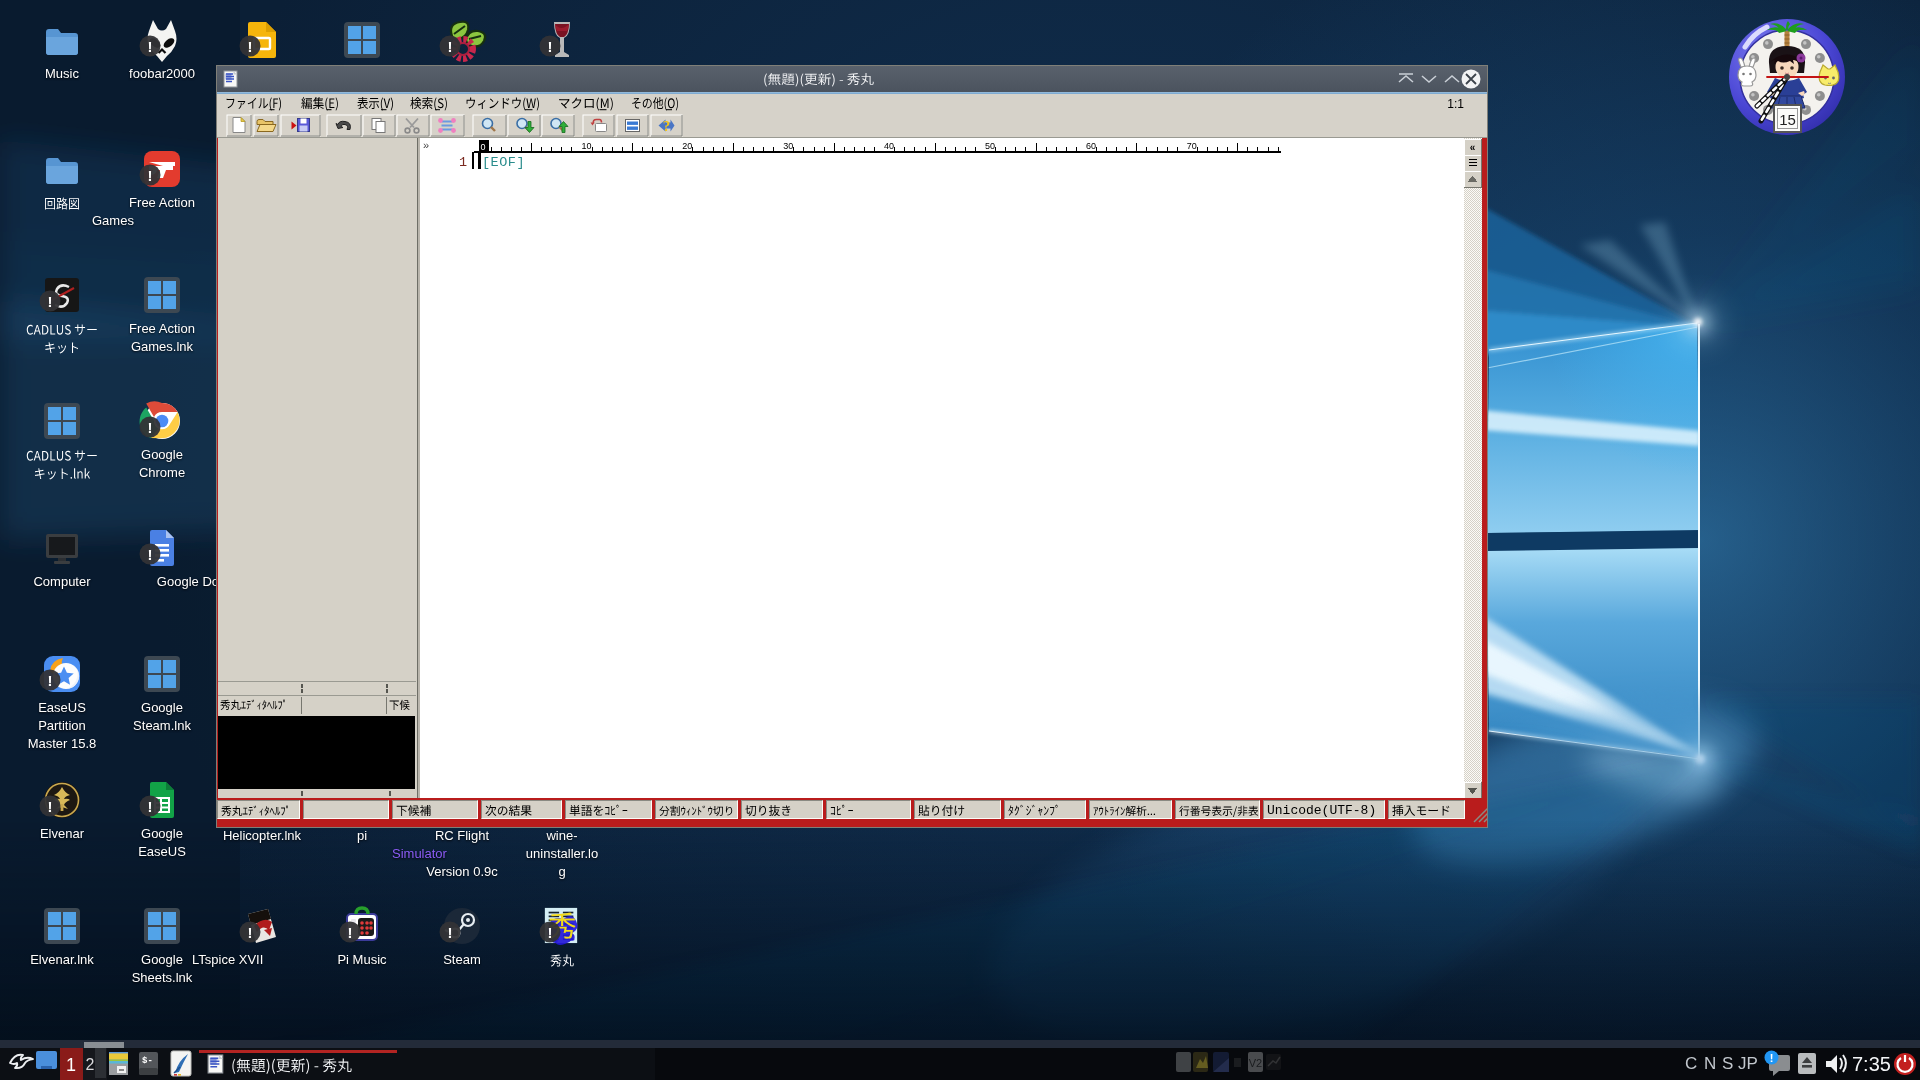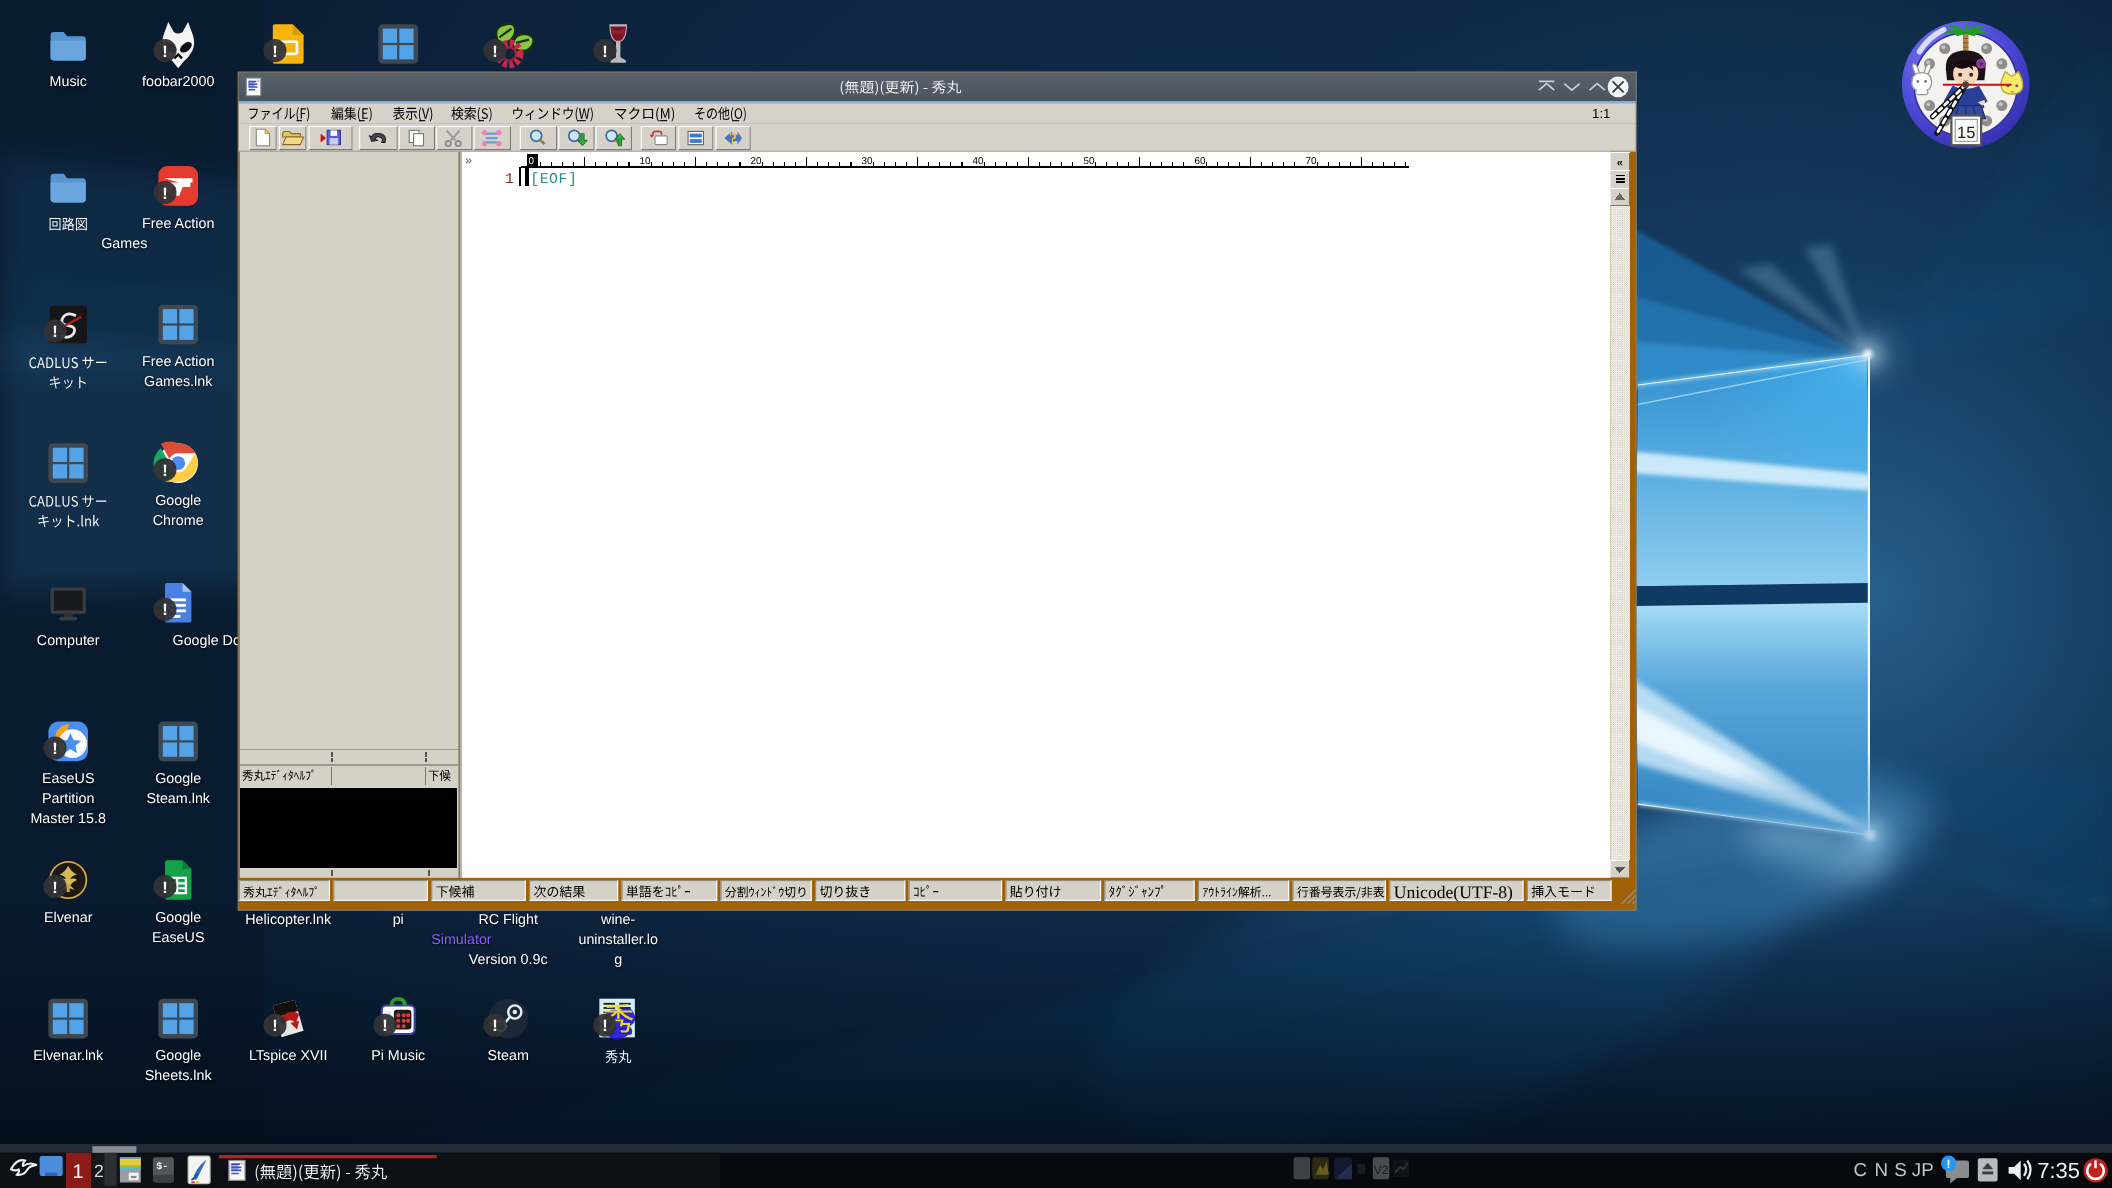--- a/index.html
+++ b/index.html
@@ -322,21 +322,21 @@
 <div style="position:absolute;left:92px;top:952px;width:140px;text-align:center;font-size:13px;color:#fff;text-shadow:0 1px 2px rgba(0,0,0,.85)">Google</div>
 <div style="position:absolute;left:92px;top:970px;width:140px;text-align:center;font-size:13px;color:#fff;text-shadow:0 1px 2px rgba(0,0,0,.85)">Sheets.lnk</div>
 <svg width="40" height="40" viewBox="0 0 40 40" style="position:absolute;left:242px;top:906px;overflow:visible">
     <path d="M6 8 l20-5 8 28 -20 6z" fill="#e9e6e2"></path>
     <path d="M6 8 l20-5 3 10 -20 6z" fill="#15100c"></path>
     <path d="M12 20 q10-10 18-4 l-3 8 q-6-6-12 2z" fill="#b01c1c"></path>
     <path d="M22 24 l8-2 -2 8z" fill="#b01c1c"></path>
     <circle cx="8" cy="26" r="10.5" fill="#333336" opacity="0.95"></circle>
     <text x="8" y="31.5" font-family="Liberation Sans" font-size="15" font-weight="bold" fill="#fff" text-anchor="middle">!</text>
   </svg>
-<div style="position:absolute;left:192px;top:952px;width:140px;text-align:center;font-size:13px;color:#fff;text-shadow:0 1px 2px rgba(0,0,0,.85)">LTspice XVII</div>
+<div style="position:absolute;left:192px;top:952px;width:140px;text-align:left;font-size:13px;color:#fff;text-shadow:0 1px 2px rgba(0,0,0,.85)">LTspice XVII</div>
 <svg width="40" height="40" viewBox="0 0 40 40" style="position:absolute;left:342px;top:906px;overflow:visible">
     <rect x="5" y="8" width="30" height="26" rx="4" fill="#fff" stroke="#3b3b99" stroke-width="2"></rect>
     <path d="M14 8 q0-6 6-6 q6 0 6 6" stroke="#27a02c" stroke-width="3.4" fill="none"></path>
     <rect x="16" y="12" width="16" height="18" rx="3" fill="#1b1b1b"></rect>
     <g fill="#e03a3a">
       <circle cx="20" cy="17" r="1.8"></circle>
       <circle cx="25" cy="17" r="1.8"></circle>
       <circle cx="29" cy="17" r="1.8"></circle>
       <circle cx="20" cy="22" r="1.8"></circle>
       <circle cx="25" cy="22" r="1.8"></circle>
@@ -386,21 +386,21 @@
       </g>
     </g>
     <circle cx="8" cy="26" r="10.5" fill="#333336" opacity="0.95"></circle>
     <text x="8" y="31.5" font-family="Liberation Sans" font-size="15" font-weight="bold" fill="#fff" text-anchor="middle">!</text>
   </svg>
 <svg width="140" height="18" style="position:absolute;left:492px;top:952px;overflow:visible">
     <g transform="translate(58.04,13.5) scale(0.92,1)">
       <path d="M10.1 -10.9C8.2 -10.4 4.5 -10.1 1.5 -10C1.6 -9.8 1.7 -9.4 1.7 -9.2C3.1 -9.2 4.5 -9.3 6 -9.4V-8.1H0.8V-7.3H4.8C3.7 -6.1 2 -5.1 0.4 -4.6C0.6 -4.4 0.9 -4.1 1 -3.8C2.8 -4.5 4.8 -5.8 6 -7.2V-4.7H6.9V-7.2C8.2 -5.8 10.1 -4.6 11.9 -4C12 -4.2 12.3 -4.6 12.5 -4.8C10.9 -5.2 9.2 -6.2 8.1 -7.3H12.1V-8.1H6.9V-9.5C8.4 -9.7 9.8 -9.9 10.9 -10.1ZM2.5 -4.4V-3.6H4.4C4.1 -1.9 3.3 -0.5 0.9 0.2C1.1 0.4 1.3 0.8 1.4 1.1C4.1 0.2 5 -1.5 5.4 -3.6H7.5C7.4 -2.9 7.2 -2.2 7.1 -1.6L8 -1.5L8.1 -2.1H10.2C10 -0.7 9.9 -0.1 9.6 0.1C9.5 0.2 9.4 0.2 9.1 0.2C8.8 0.2 8 0.2 7.3 0.1C7.4 0.4 7.6 0.7 7.6 1C8.4 1 9.1 1 9.5 1C9.9 1 10.2 0.9 10.4 0.7C10.8 0.3 11 -0.5 11.2 -2.5C11.2 -2.7 11.2 -3 11.2 -3H8.3L8.6 -4.4Z M14.6 -5.1C15.4 -4.7 16.2 -4.1 17 -3.6C16.4 -2 15.3 -0.6 13.4 0.3C13.7 0.5 14 0.8 14.1 1.1C16.1 0.1 17.2 -1.3 17.9 -3C18.6 -2.4 19.3 -1.8 19.7 -1.4L20.5 -2.2C19.9 -2.7 19.1 -3.3 18.2 -4C18.6 -5 18.7 -6.1 18.8 -7.2H21.8V-0.7C21.8 0.5 22.1 0.8 23.1 0.8C23.3 0.8 24.2 0.8 24.5 0.8C25.5 0.8 25.7 0.2 25.8 -2C25.5 -2.1 25.1 -2.3 24.8 -2.5C24.8 -0.5 24.8 -0.1 24.4 -0.1C24.2 -0.1 23.4 -0.1 23.2 -0.1C22.9 -0.1 22.8 -0.2 22.8 -0.7V-8.1H18.9C18.9 -9 18.9 -10 18.9 -10.9H17.9C17.9 -10 17.9 -9 17.8 -8.1H14.1V-7.2H17.8C17.7 -6.3 17.6 -5.4 17.4 -4.5C16.7 -5 16 -5.4 15.3 -5.8Z" fill="#fff"></path>
     </g>
   </svg>
-<div style="position:absolute;left:217px;top:66px;width:1270px;height:761px;background:#a16207;box-shadow:0 0 0 1px #7f7f78">
+<div style="position:absolute;left:217px;top:66px;width:1270px;height:761px;background:#b91c1c;box-shadow:0 0 0 1px #7f7f78">
     <div style="position:absolute;left:0;top:0;width:1270px;height:26px;background:linear-gradient(#59616c,#4b535e)"></div>
     <svg width="1270" height="26" style="position:absolute;left:0;top:0">
       <g transform="translate(6,5) scale(1.0)">
         <rect x="1" y="0" width="13" height="16" fill="#f8f8f6" stroke="#8f9499" stroke-width="1"></rect>
         <path d="M10.5 0 l3.5 3.5 -3.5 0z" fill="#c8ccd0"></path>
         <path d="M3 3 h7 M3 5.5 h8 M3 8 h8 M3 10.5 h6" stroke="#3a54c4" stroke-width="1.4"></path>
         <rect x="2.5" y="2.5" width="6" height="6" fill="#3a54c4" opacity="0.5"></rect>
       </g>
       <g transform="translate(546,18) scale(1.0480,1)">
         <path d="M3.1 2.5 3.8 2.2C2.7 0.4 2.2 -1.8 2.2 -4C2.2 -6.2 2.7 -8.4 3.8 -10.3L3.1 -10.6C1.9 -8.7 1.2 -6.6 1.2 -4C1.2 -1.5 1.9 0.6 3.1 2.5Z M8.9 -1.5C9 -0.7 9.1 0.3 9.2 0.9L10.1 0.8C10.1 0.2 9.9 -0.8 9.8 -1.6ZM11.5 -1.5C11.9 -0.7 12.2 0.3 12.3 0.9L13.3 0.7C13.2 0.1 12.8 -0.9 12.4 -1.6ZM14.2 -1.6C14.8 -0.8 15.6 0.4 15.9 1.1L16.9 0.7C16.5 0 15.8 -1.1 15.1 -1.9ZM6.6 -1.8C6.3 -0.9 5.7 0.1 5 0.7L5.9 1.1C6.6 0.4 7.2 -0.6 7.5 -1.6ZM5.3 -3.2V-2.4H16.5V-3.2H14.9V-5.5H16.7V-6.4H14.9V-8.5H16.2V-9.4H8C8.2 -9.8 8.5 -10.2 8.7 -10.6L7.7 -10.9C7.1 -9.6 6 -8.3 4.9 -7.5C5.2 -7.4 5.6 -7 5.7 -6.9C6.1 -7.2 6.5 -7.6 6.9 -8V-6.4H5.1V-5.5H6.9V-3.2ZM9.2 -8.5V-6.4H7.8V-8.5ZM10.1 -8.5H11.6V-6.4H10.1ZM12.4 -8.5H14V-6.4H12.4ZM9.2 -5.5V-3.2H7.8V-5.5ZM10.1 -5.5H11.6V-3.2H10.1ZM12.4 -5.5H14V-3.2H12.4Z M19.6 -8H22.2V-7H19.6ZM19.6 -9.7H22.2V-8.7H19.6ZM18.8 -10.4V-6.3H23.1V-10.4ZM25.2 -6.2H28.3V-5.2H25.2ZM25.2 -4.5H28.3V-3.5H25.2ZM25.2 -7.8H28.3V-6.9H25.2ZM25.3 -2.6C24.9 -2 24 -1.4 23.2 -1C23.4 -0.9 23.7 -0.5 23.9 -0.4C24.7 -0.8 25.6 -1.6 26.2 -2.3ZM27.2 -2.2C27.9 -1.7 28.7 -1 29.2 -0.4L29.9 -0.9C29.5 -1.4 28.6 -2.1 27.8 -2.6ZM18.9 -3.9C18.8 -2.2 18.6 -0.5 17.8 0.4C18 0.6 18.3 0.9 18.4 1.1C19 0.5 19.3 -0.4 19.4 -1.3C20.6 0.5 22.6 0.8 25.4 0.8H29.6C29.7 0.5 29.8 0.1 30 -0.1C29.2 -0.1 26 -0.1 25.4 -0.1C23.8 -0.1 22.5 -0.1 21.4 -0.6V-2.4H23.6V-3.2H21.4V-4.6H23.9V-5.3H18V-4.6H20.6V-1.1C20.2 -1.4 19.9 -1.8 19.6 -2.3C19.7 -2.8 19.7 -3.4 19.7 -3.9ZM24.3 -8.5V-2.8H29.2V-8.5H26.7L27.1 -9.5H29.7V-10.3H23.8V-9.5H26.2C26.1 -9.2 26 -8.9 25.9 -8.5Z M31.7 2.5C32.9 0.6 33.6 -1.5 33.6 -4C33.6 -6.6 32.9 -8.7 31.7 -10.6L30.9 -10.3C32.1 -8.4 32.6 -6.2 32.6 -4C32.6 -1.8 32.1 0.4 30.9 2.2Z M37.9 2.5 38.6 2.2C37.5 0.4 37 -1.8 37 -4C37 -6.2 37.5 -8.4 38.6 -10.3L37.9 -10.6C36.7 -8.7 36 -6.6 36 -4C36 -1.5 36.7 0.6 37.9 2.5Z M42.5 -3.1 41.6 -2.8C42.1 -2 42.6 -1.4 43.3 -0.9C42.5 -0.5 41.3 -0.1 39.8 0.2C40 0.4 40.3 0.8 40.4 1.1C42.1 0.7 43.3 0.2 44.1 -0.4C45.9 0.6 48.3 0.9 51.4 1C51.4 0.7 51.6 0.3 51.8 0C48.9 -0 46.6 -0.2 44.9 -1C45.6 -1.7 46 -2.4 46.1 -3.2H50.5V-8.2H46.3V-9.3H51.3V-10.2H40V-9.3H45.3V-8.2H41.2V-3.2H45.1C44.9 -2.6 44.6 -2 44 -1.5C43.4 -1.9 42.9 -2.4 42.5 -3.1ZM42.1 -5.3H45.3V-4.8C45.3 -4.5 45.3 -4.3 45.2 -4H42.1ZM46.2 -4C46.3 -4.3 46.3 -4.5 46.3 -4.8V-5.3H49.6V-4ZM42.1 -7.4H45.3V-6.1H42.1ZM46.3 -7.4H49.6V-6.1H46.3Z M53.8 -8.5C54 -7.9 54.2 -7.1 54.3 -6.6L55.1 -6.8C55 -7.3 54.8 -8.1 54.5 -8.7ZM57.1 -8.7C57 -8.2 56.7 -7.3 56.4 -6.8L57.2 -6.6C57.5 -7.1 57.7 -7.8 58 -8.5ZM63.7 -10.8C62.9 -10.3 61.4 -9.9 60 -9.6L59.3 -9.9V-5.3C59.3 -3.5 59.2 -1.2 57.5 0.4C57.7 0.6 58.1 0.9 58.2 1.1C60 -0.7 60.3 -3.3 60.3 -5.3V-5.6H62.2V1H63.2V-5.6H64.7V-6.5H60.3V-8.9C61.7 -9.2 63.4 -9.6 64.5 -10.1ZM55.4 -10.9V-9.6H53V-8.7H58.7V-9.6H56.3V-10.9ZM52.8 -6.6V-5.8H55.4V-4.4H52.8V-3.5H55.2C54.5 -2.4 53.5 -1.2 52.5 -0.6C52.8 -0.5 53 -0.1 53.2 0.1C53.9 -0.5 54.8 -1.4 55.4 -2.4V1H56.3V-2.3C56.9 -1.8 57.5 -1.2 57.8 -0.8L58.4 -1.6C58.1 -1.8 56.8 -2.9 56.3 -3.2V-3.5H58.8V-4.4H56.3V-5.8H58.9V-6.6Z M66.5 2.5C67.7 0.6 68.4 -1.5 68.4 -4C68.4 -6.6 67.7 -8.7 66.5 -10.6L65.7 -10.3C66.8 -8.4 67.4 -6.2 67.4 -4C67.4 -1.8 66.8 0.4 65.7 2.2Z M73.1 -3.2H76.4V-4.1H73.1Z M90.1 -10.9C88.1 -10.4 84.4 -10.1 81.4 -10C81.5 -9.8 81.6 -9.4 81.6 -9.2C83 -9.2 84.5 -9.3 85.9 -9.4V-8.1H80.7V-7.3H84.8C83.6 -6.1 81.9 -5.1 80.3 -4.6C80.5 -4.4 80.8 -4.1 81 -3.8C82.7 -4.5 84.7 -5.8 85.9 -7.2V-4.7H86.9V-7.2C88.1 -5.8 90 -4.6 91.8 -4C91.9 -4.2 92.2 -4.6 92.4 -4.8C90.8 -5.2 89.1 -6.2 88 -7.3H92.1V-8.1H86.9V-9.5C88.3 -9.7 89.7 -9.9 90.8 -10.1ZM82.4 -4.4V-3.6H84.3C84 -1.9 83.2 -0.5 80.8 0.2C81 0.4 81.2 0.8 81.3 1.1C84.1 0.2 84.9 -1.5 85.3 -3.6H87.4C87.3 -2.9 87.1 -2.2 87 -1.6L87.9 -1.5L88 -2.1H90.1C89.9 -0.7 89.8 -0.1 89.5 0.1C89.4 0.2 89.3 0.2 89 0.2C88.7 0.2 88 0.2 87.2 0.1C87.4 0.4 87.5 0.7 87.5 1C88.3 1 89 1 89.4 1C89.8 1 90.1 0.9 90.3 0.7C90.7 0.3 90.9 -0.5 91.1 -2.5C91.1 -2.7 91.2 -3 91.2 -3H88.2L88.5 -4.4Z M94.5 -5.1C95.3 -4.7 96.1 -4.1 97 -3.6C96.3 -2 95.2 -0.6 93.3 0.3C93.6 0.5 93.9 0.8 94 1.1C96 0.1 97.1 -1.3 97.8 -3C98.6 -2.4 99.2 -1.8 99.6 -1.4L100.4 -2.2C99.9 -2.7 99 -3.3 98.2 -4C98.5 -5 98.6 -6.1 98.7 -7.2H101.7V-0.7C101.7 0.5 102 0.8 103 0.8C103.2 0.8 104.2 0.8 104.4 0.8C105.4 0.8 105.6 0.2 105.7 -2C105.4 -2.1 105 -2.3 104.8 -2.5C104.7 -0.5 104.7 -0.1 104.3 -0.1C104.1 -0.1 103.3 -0.1 103.1 -0.1C102.8 -0.1 102.7 -0.2 102.7 -0.7V-8.1H98.8C98.8 -9 98.8 -10 98.8 -10.9H97.8C97.8 -10 97.8 -9 97.7 -8.1H94V-7.2H97.7C97.6 -6.3 97.5 -5.4 97.3 -4.5C96.6 -5 95.9 -5.4 95.2 -5.8Z" fill="#f0f1f3" shape-rendering="auto"></path>
@@ -760,21 +760,21 @@
         <path d="M5.2 -7.1 4.8 -7.7C4.7 -7.7 4.5 -7.6 4.4 -7.6C4 -7.6 1.6 -7.6 1.3 -7.6C1.1 -7.6 0.9 -7.6 0.7 -7.7V-6.7C0.9 -6.8 1.1 -6.8 1.3 -6.8C1.6 -6.8 3.9 -6.8 4.3 -6.8C4.1 -6.1 3.7 -4.9 3.2 -4.4L3.7 -3.8C4.3 -4.7 4.8 -6.1 5 -6.8C5.1 -6.9 5.1 -7 5.2 -7.1ZM2.3 -5.8C2.3 -5.6 2.3 -5.3 2.3 -5C2.3 -3.3 2.3 -1.9 1.4 -0.7C1.3 -0.5 1 -0.3 0.9 -0.2L1.5 0.4C2.9 -1 3 -3.1 3.1 -5.8Z M10.4 -6.5 10 -7C9.9 -6.9 9.8 -6.9 9.6 -6.9H8.6V-7.8C8.6 -8 8.6 -8.3 8.6 -8.6H7.9C7.9 -8.3 7.9 -8 7.9 -7.8V-6.9H6.7C6.5 -6.9 6.4 -6.9 6.2 -6.9C6.2 -6.7 6.2 -6.3 6.2 -6.1C6.2 -5.7 6.2 -4.5 6.2 -4.2C6.2 -4 6.2 -3.7 6.2 -3.5H6.9C6.9 -3.7 6.9 -3.9 6.9 -4.1C6.9 -4.5 6.9 -5.6 6.9 -6H9.6C9.6 -5.1 9.5 -3.8 9.2 -2.9C8.9 -1.9 8.2 -1.1 7.7 -0.7C7.5 -0.6 7.3 -0.5 7.1 -0.4L7.5 0.4C8.6 -0.2 9.5 -1.2 9.9 -2.7C10.2 -3.7 10.3 -5 10.4 -5.9C10.4 -6.1 10.4 -6.4 10.4 -6.5Z M12.6 -1C12.6 -0.6 12.6 -0 12.6 0.3H13.4C13.4 -0 13.4 -0.6 13.4 -1L13.4 -4.3C14 -3.9 14.8 -3.2 15.4 -2.6L15.7 -3.6C15.1 -4.2 14.1 -4.9 13.4 -5.3V-7.2C13.4 -7.5 13.4 -8 13.4 -8.3H12.6C12.6 -8 12.6 -7.5 12.6 -7.2C12.6 -6.3 12.6 -1.6 12.6 -1Z M17.7 -8.1V-7.2C17.9 -7.2 18.1 -7.2 18.3 -7.2C18.6 -7.2 20 -7.2 20.3 -7.2C20.5 -7.2 20.8 -7.2 20.9 -7.2V-8.1C20.8 -8 20.5 -8 20.4 -8C20 -8 18.6 -8 18.3 -8C18.1 -8 17.9 -8 17.7 -8.1ZM21.3 -5.2 20.9 -5.6C20.8 -5.6 20.6 -5.6 20.5 -5.6C20.2 -5.6 18.1 -5.6 17.9 -5.6C17.7 -5.6 17.5 -5.6 17.3 -5.6V-4.7C17.5 -4.7 17.7 -4.7 17.9 -4.7C18.2 -4.7 20.2 -4.7 20.4 -4.7C20.3 -3.9 20.2 -3 19.8 -2.3C19.4 -1.4 18.7 -0.6 17.9 -0.3L18.4 0.5C19.1 0.1 19.9 -0.6 20.4 -1.9C20.8 -2.8 21.1 -3.8 21.2 -4.9C21.2 -5 21.3 -5.1 21.3 -5.2Z M22.7 -3.2C23.4 -3.6 24.1 -4.2 24.7 -4.8V-0.8C24.7 -0.4 24.7 0.2 24.6 0.4H25.4C25.4 0.2 25.4 -0.4 25.4 -0.8V-5.6C25.9 -6.3 26.4 -7.1 26.8 -7.8L26.2 -8.5C25.9 -7.7 25.3 -6.7 24.7 -6C24.1 -5.3 23.2 -4.6 22.4 -4.1Z M28.6 -8 28.2 -7.3C28.7 -6.8 29.4 -5.6 29.7 -5.1L30.2 -5.8C29.9 -6.3 29.1 -7.5 28.6 -8ZM28.2 -0.8 28.5 0.1C29.4 -0.2 30.1 -0.9 30.7 -1.6C31.5 -2.6 32.1 -4.1 32.5 -5.5L32 -6.4C31.7 -5.1 31.1 -3.4 30.3 -2.4C29.8 -1.7 29.1 -1.1 28.2 -0.8Z M35.9 -5.8V-4.6H34.9V-5.8ZM36.5 -5.8H37.5V-4.6H36.5ZM34.8 -6.4C35 -6.8 35.2 -7.2 35.3 -7.6H36.6C36.4 -7.2 36.2 -6.8 36.1 -6.4ZM35.1 -9.3C34.7 -7.9 34.1 -6.6 33.4 -5.7C33.5 -5.6 33.8 -5.4 34 -5.2L34.2 -5.5V-3.5C34.2 -2.3 34.1 -0.6 33.4 0.5C33.5 0.6 33.8 0.8 34 0.9C34.5 0.1 34.7 -1 34.8 -2H37.5V-0C37.5 0.1 37.4 0.2 37.3 0.2C37.1 0.2 36.6 0.2 36.1 0.2C36.2 0.4 36.3 0.7 36.3 0.9C37.1 0.9 37.5 0.9 37.8 0.7C38.1 0.6 38.2 0.4 38.2 -0V-5.5C38.3 -5.4 38.5 -5.1 38.6 -5C40 -5.6 40.5 -6.7 40.8 -8H42.5C42.4 -6.7 42.4 -6.2 42.2 -6C42.2 -6 42.1 -5.9 41.9 -5.9C41.8 -5.9 41.4 -6 40.9 -6C41 -5.8 41.1 -5.5 41.1 -5.3C41.6 -5.3 42 -5.3 42.3 -5.3C42.5 -5.3 42.7 -5.4 42.9 -5.6C43.1 -5.8 43.2 -6.5 43.3 -8.4C43.3 -8.5 43.3 -8.7 43.3 -8.7H38.5V-8H40C39.8 -7 39.4 -6.1 38.2 -5.6V-6.4H36.8C37 -6.9 37.3 -7.5 37.5 -8L37 -8.3L36.9 -8.3H35.6C35.7 -8.5 35.8 -8.8 35.8 -9.1ZM35.9 -3.9V-2.7H34.9L34.9 -3.5V-3.9ZM36.5 -3.9H37.5V-2.7H36.5ZM39.3 -5.1C39.1 -4.1 38.7 -3.2 38.2 -2.6C38.4 -2.5 38.8 -2.3 38.9 -2.2C39.1 -2.5 39.3 -2.9 39.5 -3.3H40.7V-2H38.4V-1.2H40.7V0.8H41.5V-1.2H43.6V-2H41.5V-3.3H43.4V-4H41.5V-5.2H40.7V-4H39.7C39.8 -4.3 39.9 -4.6 40 -4.9Z M53.4 -9.1C52.6 -8.8 51.3 -8.4 50 -8.1L49.3 -8.3V-5.2C49.3 -3.6 49.2 -1.4 48 0.3C48.2 0.4 48.5 0.7 48.6 0.8C49.8 -0.8 50.1 -3 50.1 -4.7H52.1V0.9H52.9V-4.7H54.6V-5.5H50.1V-7.4C51.5 -7.7 53 -8 54.1 -8.5ZM46.3 -9.2V-6.9H44.6V-6.1H46.2C45.8 -4.6 45.1 -2.8 44.3 -1.9C44.4 -1.7 44.6 -1.4 44.7 -1.2C45.3 -1.9 45.9 -3.2 46.3 -4.4V0.9H47.1V-4.1C47.5 -3.6 47.9 -2.9 48.1 -2.6L48.6 -3.2C48.4 -3.5 47.4 -4.7 47.1 -5.1V-6.1H48.6V-6.9H47.1V-9.2Z M56.5 0.1C56.9 0.1 57.3 -0.2 57.3 -0.6C57.3 -1.1 56.9 -1.4 56.5 -1.4C56.1 -1.4 55.8 -1.1 55.8 -0.6C55.8 -0.2 56.1 0.1 56.5 0.1Z M59.6 0.1C60 0.1 60.3 -0.2 60.3 -0.6C60.3 -1.1 60 -1.4 59.6 -1.4C59.2 -1.4 58.9 -1.1 58.9 -0.6C58.9 -0.2 59.2 0.1 59.6 0.1Z M62.6 0.1C63 0.1 63.4 -0.2 63.4 -0.6C63.4 -1.1 63 -1.4 62.6 -1.4C62.2 -1.4 61.9 -1.1 61.9 -0.6C61.9 -0.2 62.2 0.1 62.6 0.1Z" fill="#000" shape-rendering="auto"></path>
       </g>
     </svg>
     <div style="position:absolute;left:958px;top:734px;width:85px;height:19px;background:#d5d1c7;border-top:1px solid #8a8a82;border-left:1px solid #8a8a82;border-bottom:1px solid #fcfbf8;border-right:1px solid #fcfbf8"></div>
     <svg width="88" height="24" style="position:absolute;left:962px;top:732px;overflow:visible">
       <g transform="translate(0,17) scale(0.9800,1)">
         <path d="M4.8 -8.6V-7.8H10.2V-8.6ZM2.9 -9.3C2.4 -8.4 1.3 -7.5 0.4 -6.8C0.5 -6.7 0.8 -6.4 0.9 -6.2C1.9 -6.9 3 -8 3.7 -8.9ZM4.3 -5.5V-4.8H8V-0.2C8 -0 7.9 0 7.7 0.1C7.5 0.1 6.8 0.1 6 0C6.1 0.3 6.2 0.6 6.3 0.8C7.3 0.8 8 0.8 8.3 0.7C8.7 0.6 8.8 0.3 8.8 -0.2V-4.8H10.5V-5.5ZM3.4 -6.9C2.6 -5.6 1.4 -4.4 0.3 -3.5C0.4 -3.4 0.7 -3 0.9 -2.8C1.3 -3.2 1.7 -3.6 2.1 -4V0.9H2.9V-4.9C3.4 -5.5 3.8 -6 4.2 -6.6Z M16.1 -6.2H14.4L14.8 -6.3C14.7 -6.8 14.3 -7.4 14 -7.8C14.7 -7.8 15.4 -7.9 16.1 -7.9ZM13.3 -7.5C13.6 -7.1 13.9 -6.6 14.1 -6.2H11.7V-5.5H15.2C14.2 -4.6 12.7 -3.7 11.4 -3.3C11.6 -3.2 11.8 -2.9 11.9 -2.7C12.3 -2.8 12.7 -3 13.1 -3.2V0.9H13.9V0.5H19.3V0.8H20.1V-3.2C20.4 -3 20.8 -2.9 21.1 -2.8C21.2 -3 21.5 -3.3 21.6 -3.5C20.3 -3.8 18.8 -4.6 17.7 -5.5H21.4V-6.2H18.8C19.2 -6.6 19.5 -7.2 19.9 -7.8L19 -8C18.8 -7.5 18.4 -6.8 18.1 -6.3L18.4 -6.2H16.9V-8C18.2 -8.1 19.4 -8.3 20.4 -8.5L19.8 -9.1C18.1 -8.7 14.9 -8.5 12.3 -8.4C12.4 -8.2 12.4 -7.9 12.5 -7.7L13.9 -7.8ZM16.1 -5.3V-3.6H16.9V-5.4C17.6 -4.6 18.6 -3.9 19.7 -3.4H13.4C14.4 -3.9 15.4 -4.6 16.1 -5.3ZM13.9 -1.2H16.1V-0.1H13.9ZM13.9 -1.7V-2.7H16.1V-1.7ZM19.3 -1.2V-0.1H16.9V-1.2ZM19.3 -1.7H16.9V-2.7H19.3Z M24.9 -8.1H30.2V-6.3H24.9ZM24.1 -8.8V-5.6H31.1V-8.8ZM22.5 -4.7V-3.9H24.9C24.7 -3.1 24.3 -2.2 24.1 -1.6L24.9 -1.4L25.2 -2.2H30.1C29.9 -0.8 29.7 -0.2 29.4 0C29.2 0.1 29.1 0.1 28.8 0.1C28.5 0.1 27.7 0.1 26.9 0.1C27.1 0.3 27.2 0.6 27.2 0.8C28 0.9 28.7 0.9 29.1 0.9C29.5 0.9 29.8 0.8 30.1 0.6C30.5 0.2 30.8 -0.6 31 -2.6C31.1 -2.7 31.1 -3 31.1 -3H25.5L25.8 -3.9H32.5V-4.7Z M34.5 0.1 34.8 0.9C36.1 0.5 38 0.1 39.7 -0.4L39.7 -1.1L36.9 -0.4V-2.9C37.5 -3.3 38.1 -3.8 38.6 -4.2C39.3 -1.7 40.8 0 43.1 0.8C43.2 0.6 43.5 0.3 43.6 0.1C42.4 -0.3 41.4 -0.9 40.7 -1.8C41.4 -2.3 42.3 -2.9 43 -3.4L42.4 -3.9C41.8 -3.4 41 -2.8 40.3 -2.4C39.9 -2.9 39.6 -3.6 39.3 -4.3H43.3V-5H38.9V-6H42.5V-6.7H38.9V-7.6H42.9V-8.3H38.9V-9.2H38.1V-8.3H34.1V-7.6H38.1V-6.7H34.6V-6H38.1V-5H33.7V-4.3H37.5C36.4 -3.4 34.8 -2.6 33.3 -2.2C33.5 -2 33.7 -1.7 33.8 -1.5C34.6 -1.7 35.3 -2.1 36.1 -2.5V-0.2Z M46.6 -3.9C46.1 -2.6 45.3 -1.4 44.4 -0.6C44.6 -0.5 45 -0.3 45.1 -0.1C46 -1 46.9 -2.3 47.4 -3.6ZM51.5 -3.5C52.3 -2.5 53.2 -1 53.4 -0.1L54.3 -0.5C53.9 -1.4 53.1 -2.8 52.3 -3.8ZM45.6 -8.4V-7.6H53.4V-8.4ZM44.7 -5.8V-4.9H49.1V-0.2C49.1 -0 49 0 48.8 0C48.6 0 47.9 0 47.1 0C47.3 0.3 47.4 0.6 47.4 0.9C48.4 0.9 49 0.9 49.4 0.7C49.8 0.6 50 0.3 50 -0.2V-4.9H54.4V-5.8Z M55.1 2H55.9L59.1 -8.7H58.4Z M65.7 -9.2V0.9H66.5V-1.8H69.8V-2.6H66.5V-4.3H69.4V-5.1H66.5V-6.8H69.7V-7.6H66.5V-9.2ZM63 -9.2V-7.6H60.2V-6.8H63V-5.1H60.3V-4.3H63V-4C63 -3.7 63 -3.3 62.9 -2.8C61.7 -2.6 60.6 -2.5 59.8 -2.3L59.9 -1.5L62.6 -2C62.2 -1.1 61.5 -0.2 60.2 0.4C60.3 0.5 60.6 0.8 60.8 1C62.4 0.2 63.2 -1 63.6 -2.2L64.7 -2.4L64.7 -3.1L63.7 -3C63.8 -3.4 63.8 -3.7 63.8 -4V-9.2Z M71.9 0.1 72.1 0.9C73.4 0.5 75.3 0.1 77.1 -0.4L77 -1.1L74.2 -0.4V-2.9C74.8 -3.3 75.4 -3.8 75.9 -4.2C76.6 -1.7 78.1 0 80.4 0.8C80.5 0.6 80.8 0.3 81 0.1C79.7 -0.3 78.7 -0.9 78 -1.8C78.7 -2.3 79.6 -2.9 80.3 -3.4L79.7 -3.9C79.1 -3.4 78.3 -2.8 77.6 -2.4C77.2 -2.9 76.9 -3.6 76.6 -4.3H80.6V-5H76.2V-6H79.8V-6.7H76.2V-7.6H80.2V-8.3H76.2V-9.2H75.4V-8.3H71.4V-7.6H75.4V-6.7H71.9V-6H75.4V-5H71V-4.3H74.8C73.7 -3.4 72.1 -2.6 70.6 -2.2C70.8 -2 71 -1.7 71.2 -1.5C71.9 -1.7 72.7 -2.1 73.4 -2.5V-0.2Z" fill="#000" shape-rendering="auto"></path>
       </g>
     </svg>
     <div style="position:absolute;left:1046px;top:734px;width:122px;height:19px;background:#d5d1c7;border-top:1px solid #8a8a82;border-left:1px solid #8a8a82;border-bottom:1px solid #fcfbf8;border-right:1px solid #fcfbf8"></div>
-    <div style="position:absolute;left:1050px;top:737px;font-size:16px;color:#000;font-family:Liberation Serif, serif">Unicode(UTF-8)</div>
+    <div style="position:absolute;left:1050px;top:737px;font-size:13px;color:#000;font-family:Liberation Mono, monospace">Unicode(UTF-8)</div>
     <div style="position:absolute;left:1171px;top:734px;width:77px;height:19px;background:#d5d1c7;border-top:1px solid #8a8a82;border-left:1px solid #8a8a82;border-bottom:1px solid #fcfbf8;border-right:1px solid #fcfbf8"></div>
     <svg width="80" height="24" style="position:absolute;left:1175px;top:732px;overflow:visible">
       <g transform="translate(0,17) scale(0.9800,1)">
         <path d="M4.7 -6V-0.9H5.5V-1.4H7.4V1H8.3V-1.4H10.2V-1H11.1V-6H8.3V-6.9H11.4V-7.7H8.3V-8.8C9.3 -8.9 10.2 -9 10.9 -9.2L10.4 -9.9C9 -9.6 6.6 -9.4 4.5 -9.3C4.6 -9.1 4.7 -8.8 4.7 -8.6C5.6 -8.6 6.5 -8.7 7.4 -8.7V-7.7H4.3V-6.9H7.4V-6ZM5.5 -3.3H7.4V-2.1H5.5ZM5.5 -4.1V-5.2H7.4V-4.1ZM10.2 -3.3V-2.1H8.3V-3.3ZM10.2 -4.1H8.3V-5.2H10.2ZM2.2 -10.1V-7.7H0.5V-6.8H2.2V-4.2L0.3 -3.7L0.5 -2.8L2.2 -3.3V-0.1C2.2 0 2.1 0.1 1.9 0.1C1.8 0.1 1.3 0.1 0.7 0.1C0.9 0.3 1 0.7 1 0.9C1.8 1 2.3 0.9 2.6 0.8C2.9 0.6 3 0.4 3 -0.1V-3.6L4.3 -4L4.2 -4.8L3 -4.5V-6.8H4.2V-7.7H3V-10.1Z M17.3 -7C16.6 -3.6 15.1 -1.2 12.4 0.2C12.7 0.4 13.1 0.8 13.2 0.9C15.6 -0.5 17.2 -2.7 18.1 -5.8C18.6 -3.5 19.9 -0.9 22.9 0.9C23 0.7 23.4 0.3 23.6 0.2C18.9 -2.7 18.6 -7.2 18.6 -9.3H14.7V-8.4H17.7C17.7 -8 17.8 -7.5 17.9 -6.9Z M25.4 -5.1V-4.1C25.7 -4.1 26.2 -4.2 26.5 -4.2H28.8V-1.4C28.8 -0.5 29.4 0.2 31.2 0.2C32.4 0.2 33.5 0.1 34.5 0.1L34.5 -0.9C33.5 -0.8 32.5 -0.8 31.4 -0.8C30.3 -0.8 29.8 -1.1 29.8 -1.7V-4.2H33.9C34.2 -4.2 34.6 -4.2 34.9 -4.1V-5.1C34.6 -5.1 34.1 -5.1 33.9 -5.1H29.8V-7.6H33C33.4 -7.6 33.7 -7.6 33.9 -7.6V-8.5C33.7 -8.5 33.3 -8.5 33 -8.5C32.1 -8.5 28.1 -8.5 27.3 -8.5C26.8 -8.5 26.5 -8.5 26.2 -8.5V-7.6C26.5 -7.6 26.8 -7.6 27.3 -7.6H28.8V-5.1H26.5C26.2 -5.1 25.7 -5.1 25.4 -5.1Z M37.2 -5.2V-4C37.6 -4.1 38.2 -4.1 38.9 -4.1C39.8 -4.1 44.6 -4.1 45.5 -4.1C46 -4.1 46.5 -4 46.8 -4V-5.2C46.5 -5.2 46.1 -5.1 45.5 -5.1C44.6 -5.1 39.8 -5.1 38.9 -5.1C38.2 -5.1 37.6 -5.2 37.2 -5.2Z M55.9 -8.6 55.2 -8.3C55.6 -7.8 56 -7.1 56.3 -6.5L57 -6.8C56.7 -7.4 56.2 -8.2 55.9 -8.6ZM57.3 -9.2 56.7 -8.9C57.1 -8.4 57.5 -7.8 57.8 -7.1L58.5 -7.5C58.2 -8 57.6 -8.8 57.3 -9.2ZM51.7 -0.9C51.7 -0.5 51.6 0.1 51.6 0.5H52.7C52.7 0.1 52.7 -0.5 52.7 -0.9V-4.8C54 -4.4 56.1 -3.6 57.4 -2.9L57.8 -3.9C56.5 -4.6 54.3 -5.4 52.7 -5.9V-7.9C52.7 -8.2 52.7 -8.8 52.8 -9.1H51.6C51.6 -8.8 51.7 -8.2 51.7 -7.9C51.7 -6.9 51.7 -1.6 51.7 -0.9Z" fill="#000" shape-rendering="auto"></path>
       </g>
     </svg>
     <svg width="19" height="26" style="position:absolute;left:1251px;top:732px">
       <g stroke="#8a8a82" stroke-width="1.5">
         <path d="M16 24 L24 16 M11 24 L24 11 M6 24 L24 6"></path>
       </g>

